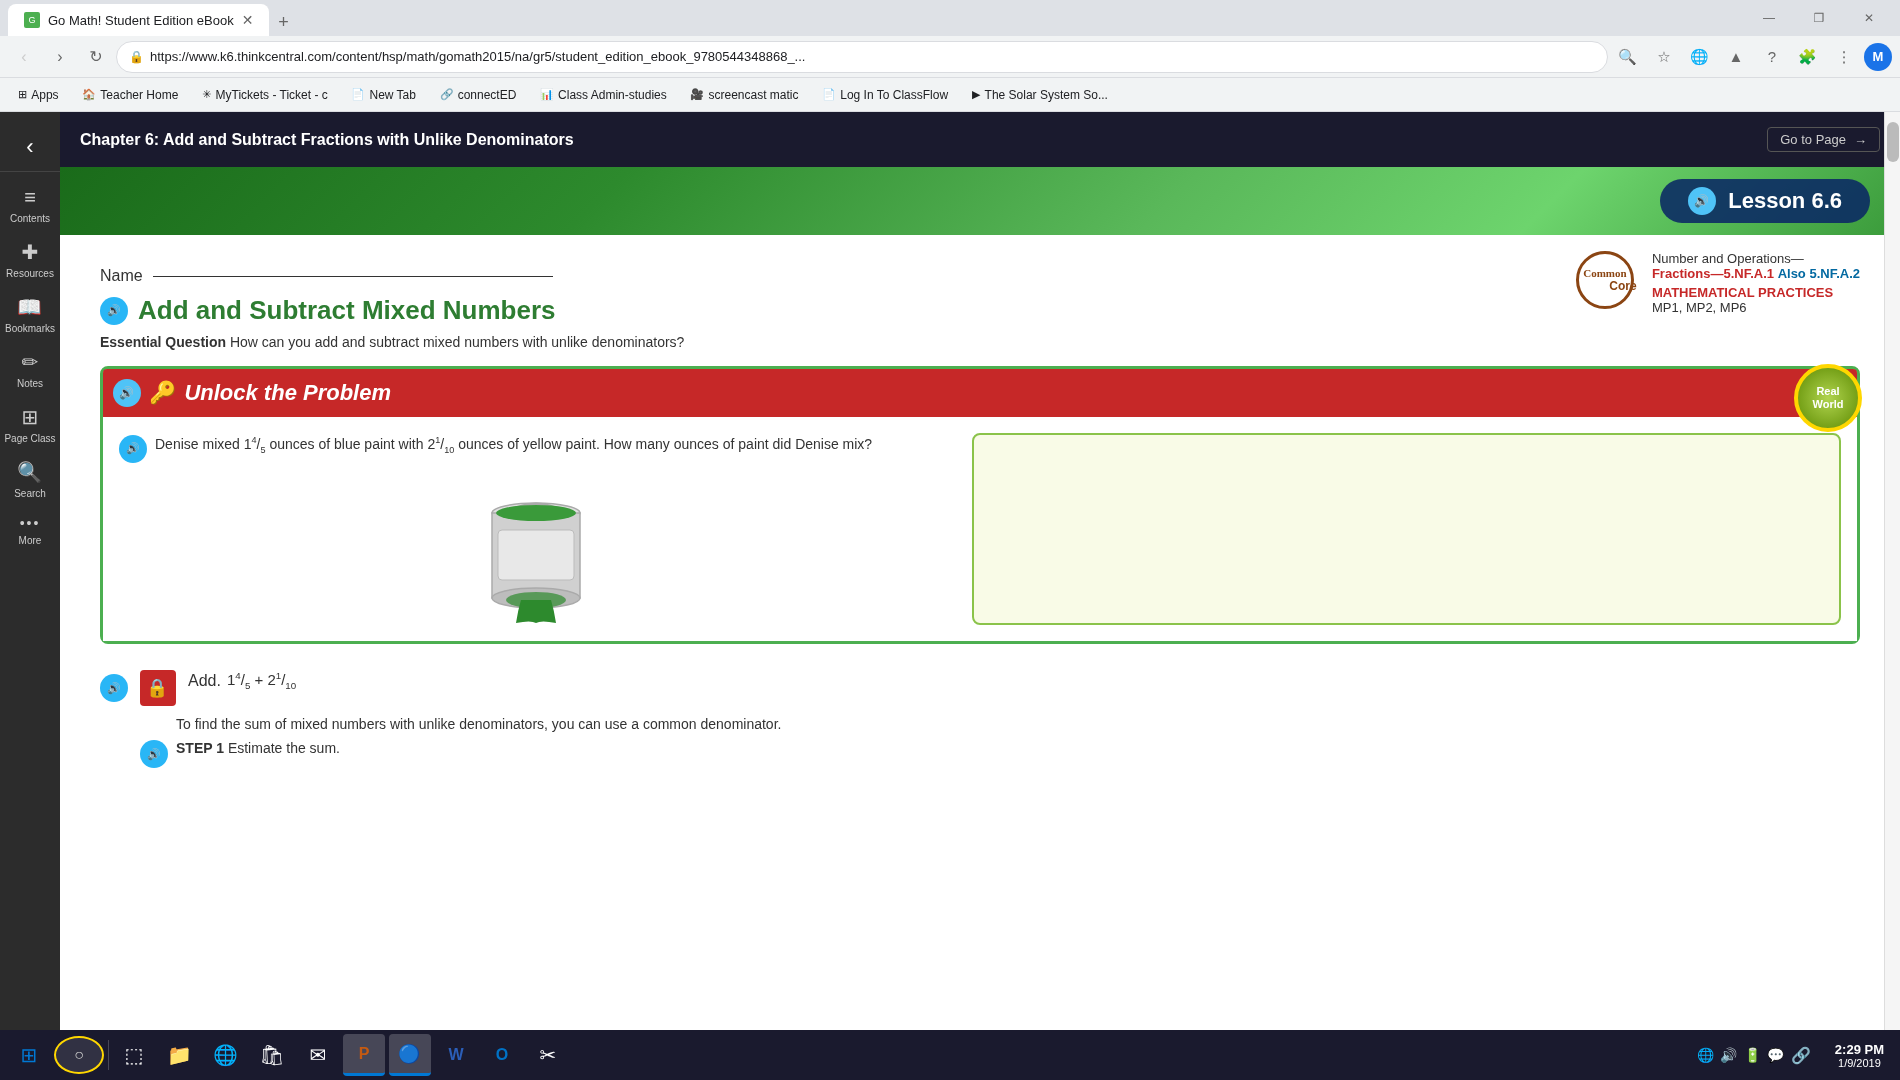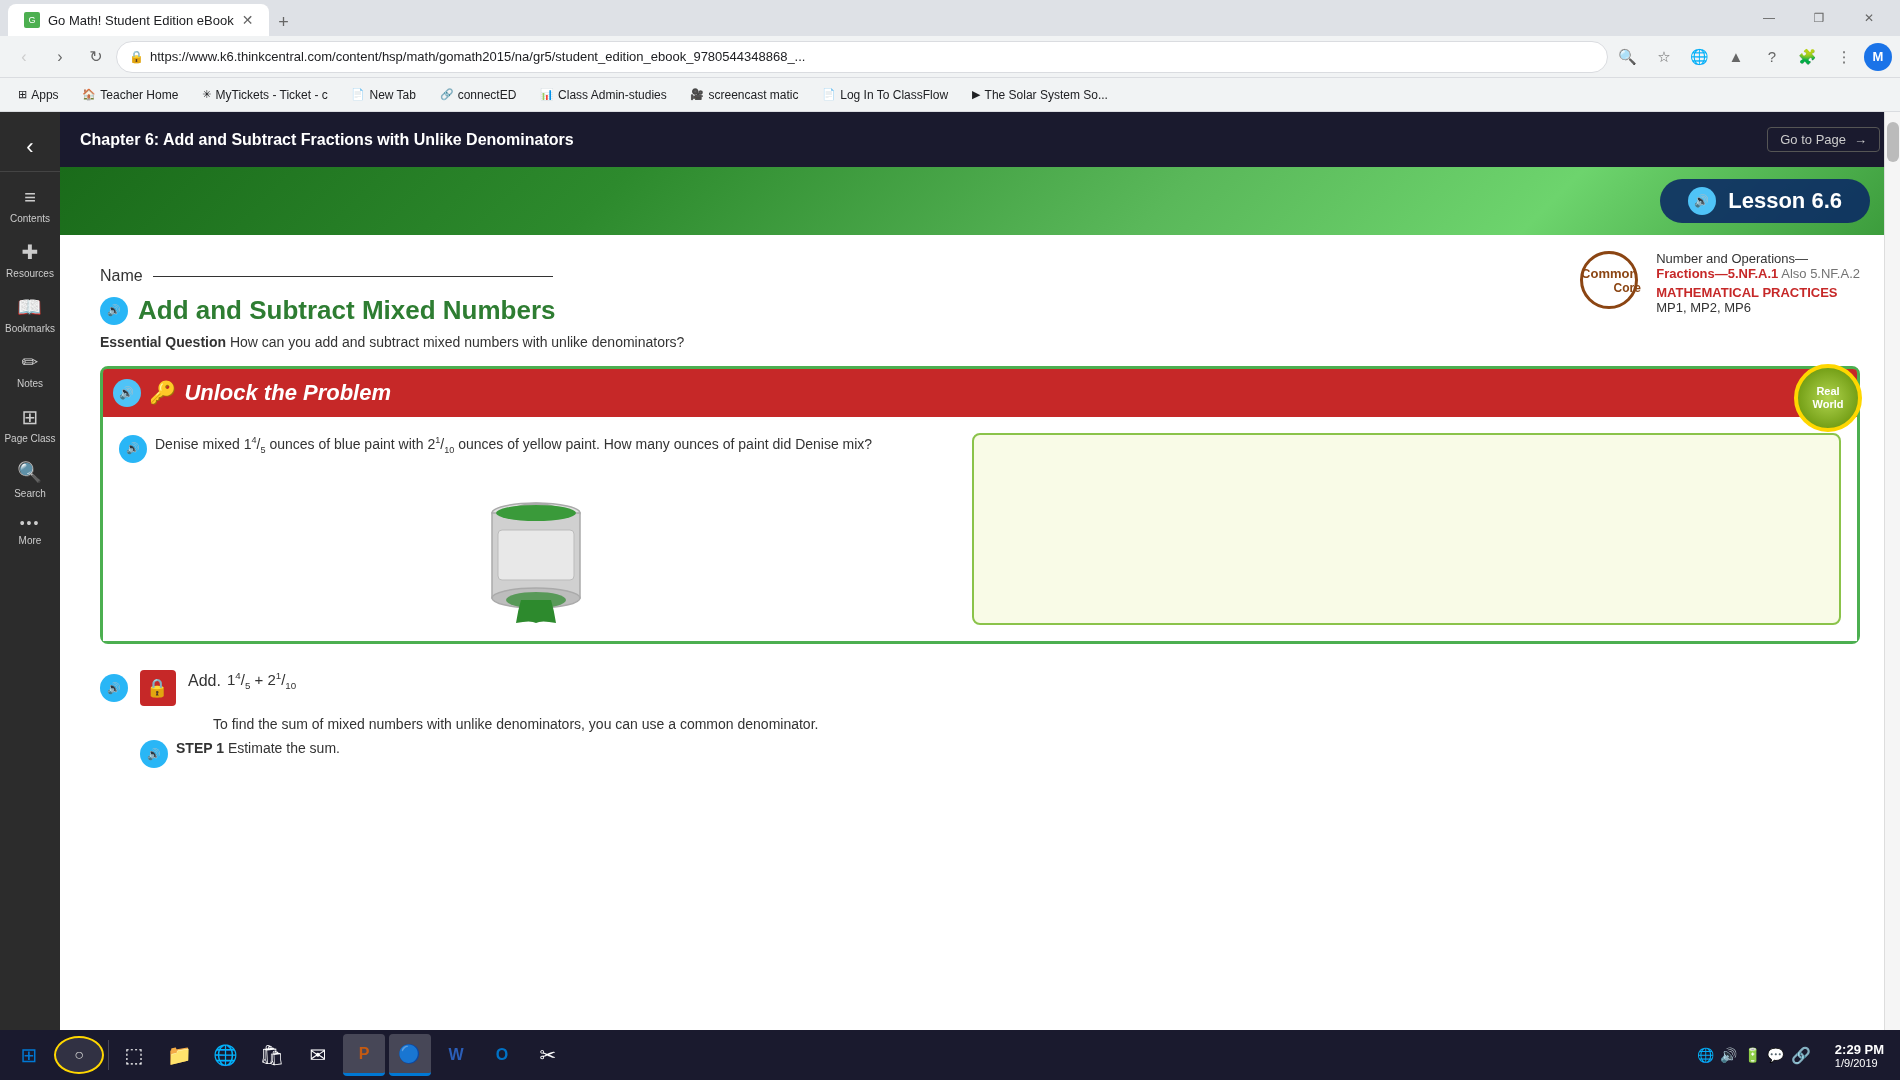--- a/index.html
+++ b/index.html
@@ -84,21 +84,21 @@
     
     .taskbar { height: 50px; background: #1a1a2e; display: flex; align-items: center; padding: 0 8px; gap: 4px; }
     .taskbar-start { width: 42px; height: 42px; display: flex; align-items: center; justify-content: center; cursor: pointer; border-radius: 4px; }
     .win-logo { font-size: 20px; color: #0078d4; }
     .taskbar-search { width: 50px; height: 38px; background: rgba(255,255,255,0.1); border-radius: 50%; display: flex; align-items: center; justify-content: center; color: #ccc; cursor: pointer; border: 2px solid #ffd700; }
     .taskbar-btn { height: 42px; min-width: 42px; display: flex; align-items: center; justify-content: center; cursor: pointer; border-radius: 4px; padding: 0 4px; gap: 4px; color: white; font-size: 20px; }
     .taskbar-btn.active { background: rgba(255,255,255,0.2); border-bottom: 3px solid #0078d4; }
     .taskbar-right { margin-left: auto; display: flex; align-items: center; gap: 8px; color: white; font-size: 12px; }
     .system-icons { display: flex; align-items: center; gap: 6px; padding: 0 8px; }
     .sys-icon { font-size: 14px; color: #ccc; cursor: pointer; }
-    .clock { text-align: left; padding: 0 8px; cursor: pointer; }
+    .clock { text-align: center; padding: 0 8px; cursor: pointer; }
     .clock-time { font-size: 13px; font-weight: bold; }
     .clock-date { font-size: 11px; }
     .taskbar-divider { width: 1px; height: 30px; background: rgba(255,255,255,0.2); }
 
     sup { font-size: 0.65em; vertical-align: super; }
     sub { font-size: 0.65em; vertical-align: sub; }
   </style>
 </head>
 <body>
 
@@ -229,28 +229,28 @@
           <div style="background: rgba(10,40,100,0.88); border-radius: 30px; padding: 8px 28px; color: white; font-size: 22px; font-weight: bold; display: flex; align-items: center; gap: 12px;">
             <div class="sound-btn-white">🔊</div>
             <span>Lesson 6.6</span>
           </div>
         </div>
 
         <div style="padding: 16px 40px 20px 40px;">
 
           <div style="float: right; margin: 0 0 10px 20px; display: flex; align-items: flex-start; gap: 8px;">
             <div class="common-core">
-              <div style="font-size:13px; font-weight:bold; color:#8b4513;">Common</div>
+              <div style="font-size:11px; font-weight:bold; color:#8b4513;font-family:Liberation Serif, serif;">Common</div>
               <div style="font-size:12px; font-weight:bold; color:#8b4513;margin-left:36px;">Core</div>
             </div>
             <div>
               <div style="font-size:13px; color:#333;">Number and Operations—</div>
               <div style="font-size:13px; color:#333;">
                 <span style="color:#c62828; font-weight:bold;">Fractions—5.NF.A.1</span>
-                <span style="color:#737373;">Also 5.NF.A.2</span>
+                <span style="color:#0369a1;font-weight:bold;">Also 5.NF.A.2</span>
               </div>
               <div style="font-size:13px; color:#c62828; font-weight:bold; margin-top:4px;">MATHEMATICAL PRACTICES</div>
               <div style="font-size:13px; color:#333;">MP1, MP2, MP6</div>
             </div>
           </div>
 
           <div class="name-row">
             <span style="font-size:16px; color:#333;">Name</span>
             <div style="flex:1; height:1px; background:#333; max-width:400px;"></div>
           </div>
@@ -317,21 +317,21 @@
             <div style="display:flex; align-items:flex-start; gap:12px; margin-bottom:10px;">
               <div class="sound-btn-blue" style="margin-top:4px;">🔊</div>
               <div class="red-box-icon">🔒</div>
               <div style="font-size:16px; color:#333; display:flex; align-items:center; gap:6px;">
                 <span>Add.</span>
                 <span style="font-size:15px;">
                   1<sup>4</sup>/<sub>5</sub> + 2<sup>1</sup>/<sub>10</sub>
                 </span>
               </div>
             </div>
-            <div style="font-size:14px; color:#333; margin-bottom:8px; margin-left:113px;">To find the sum of mixed numbers with unlike denominators, you can use a common denominator.</div>
+            <div style="font-size:14px; color:#333; margin-bottom:8px; margin-left:76px;">To find the sum of mixed numbers with unlike denominators, you can use a common denominator.</div>
             <div style="display:flex; align-items:flex-start; gap:8px; margin-left:40px;">
               <div class="sound-btn-blue">🔊</div>
               <div style="font-size:14px; color:#333;">
                 <strong>STEP 1</strong>
                 <span> </span>
                 <span>Estimate the sum.</span>
               </div>
             </div>
           </div>
         </div>

